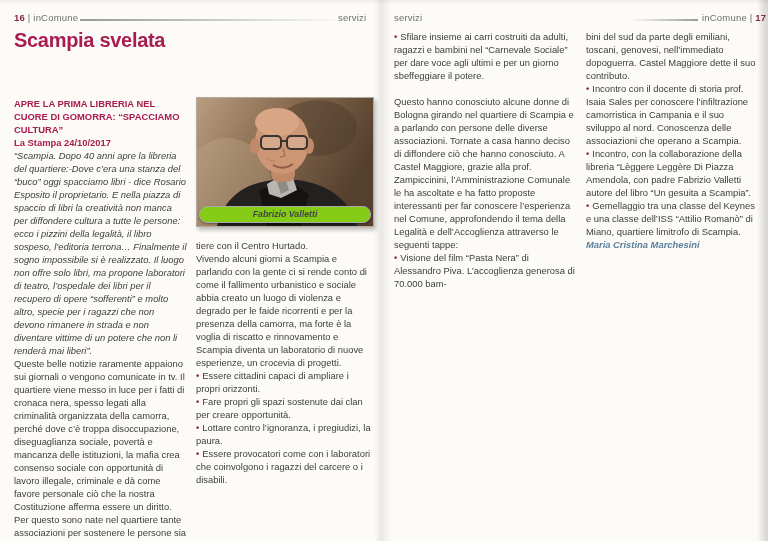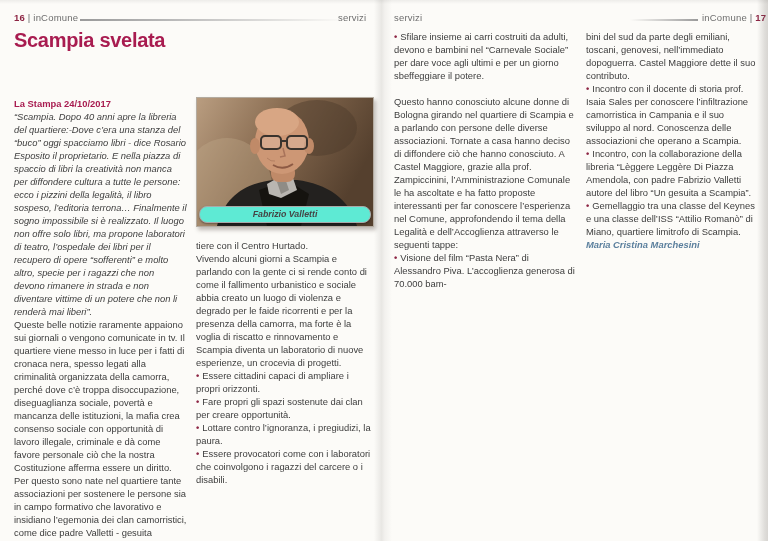--- a/index.html
+++ b/index.html
@@ -45,21 +45,21 @@
   .gap{height:13px;}
   .bullet-marker{color:#8d2544;font-weight:bold;margin-right:3px;}
   .endsq{color:#555;font-size:8px;margin-left:3px;}
   .author{color:#5b7f9d;font-weight:bold;font-style:italic;margin-top:1px;}
 
   
   .photo-wrap{position:relative;width:178px;height:130px;margin-bottom:12px;
     box-shadow:2px 3px 4px rgba(80,70,60,0.35);border:1px solid #b3aba0;box-sizing:border-box;}
   .photo-wrap svg{display:block;}
   .caption-pill{position:absolute;left:2px;right:2px;bottom:3px;height:15px;
-    background:#5eead4;border:1px solid #a9a9a9;border-radius:8px;
+    background:#84cc16;border:1px solid #a9a9a9;border-radius:8px;
     box-shadow:0 1px 2px rgba(0,0,0,0.35);
     font-size:8.8px;font-weight:bold;font-style:italic;color:#454545;
     display:flex;align-items:center;justify-content:center;}
 </style>
 </head>
 <body>
 
 <div id="spread">
 
   <div class="hdr" style="left:14px;">
@@ -74,20 +74,21 @@
   <div class="rule right"></div>
   <div class="hdr" style="left:702px;">
     <span class="brand">inComune</span>
     <span>|</span>
     <b class="pagenum">17</b>
   </div>
 
   <div class="title">Scampia svelata</div>
 
   <div id="col1" class="col">
+    <p class="red-head">APRE LA PRIMA LIBRERIA NEL CUORE DI GOMORRA: “SPACCIAMO CULTURA”</p>
     <p class="red-head">La Stampa 24/10/2017</p>
     <p class="italicq">“Scampia. Dopo 40 anni apre la libreria del quartiere:-Dove c’era una stanza del “buco” oggi spacciamo libri - dice Rosario Esposito il proprietario. E nella piazza di spaccio di libri la creatività non manca per diffondere cultura a tutte le persone: ecco i pizzini della legalità, il libro sospeso, l’editoria terrona… Finalmente il sogno impossibile si è realizzato. Il luogo non offre solo libri, ma propone laboratori di teatro, l’ospedale dei libri per il recupero di opere “sofferenti” e molto altro, specie per i ragazzi che non devono rimanere in strada e non diventare vittime di un potere che non li renderà mai liberi”.</p>
     <p>Queste belle notizie raramente appaiono sui giornali o vengono comunicate in tv. Il quartiere viene messo in luce per i fatti di cronaca nera, spesso legati alla criminalità organizzata della camorra, perché dove c’è troppa disoccupazione, diseguaglianza sociale, povertà e mancanza delle istituzioni, la mafia crea consenso sociale con opportunità di lavoro illegale, criminale e dà come favore personale ciò che la nostra Costituzione afferma essere un diritto.</p>
     <p>Per questo sono nate nel quartiere tante associazioni per sostenere le persone sia in campo formativo che lavorativo e insidiano l’egemonia dei clan camorristici, come dice padre Valletti - gesuita impegnato nel quar-</p>
   </div>
 
   <div id="col2" class="col">
     <div class="photo-wrap">
       <svg width="176" height="128" viewBox="0 0 176 128">
         <defs>
@@ -127,21 +128,21 @@
     </div>
     <p>tiere con il Centro Hurtado.</p>
     <p>Vivendo alcuni giorni a Scampia e parlando con la gente ci si rende conto di come il fallimento urbanistico e sociale abbia creato un luogo di violenza e degrado per le faide ricorrenti e per la presenza della camorra, ma forte è la voglia di riscatto e rinnovamento e Scampia diventa un laboratorio di nuove esperienze, un crocevia di progetti.</p>
     <p><span class="bullet-marker">•</span><span>Essere cittadini capaci di ampliare i propri orizzonti.</span></p>
     <p><span class="bullet-marker">•</span><span>Fare propri gli spazi sostenute dai clan per creare opportunità.</span></p>
     <p><span class="bullet-marker">•</span><span>Lottare contro l’ignoranza, i pregiudizi, la paura.</span></p>
     <p><span class="bullet-marker">•</span><span>Essere provocatori come con i laboratori che coinvolgono i ragazzi del carcere o i disabili.</span></p>
   </div>
 
   <div id="col3" class="col">
-    <p><span class="bullet-marker">•</span><span>Sfilare insieme ai carri costruiti da adulti, devono e bambini nel “Carnevale Sociale” per dare voce agli ultimi e per un giorno sbeffeggiare il potere.</span></p>
+    <p><span class="bullet-marker">•</span><span>Sfilare insieme ai carri costruiti da adulti, ragazzi e bambini nel “Carnevale Sociale” per dare voce agli ultimi e per un giorno sbeffeggiare il potere.</span></p>
     <div class="gap"></div>
     <p>Questo hanno conosciuto alcune donne di Bologna girando nel quartiere di Scampia e a parlando con persone delle diverse associazioni. Tornate a casa hanno deciso di diffondere ciò che hanno conosciuto. A Castel Maggiore, grazie alla prof. Zampiccinini, l’Amministrazione Comunale le ha ascoltate e ha fatto proposte interessanti per far conoscere l’esperienza nel Comune, approfondendo il tema della Legalità e dell’Accoglienza attraverso le seguenti tappe:</p>
     <p><span class="bullet-marker">•</span><span>Visione del film “Pasta Nera” di Alessandro Piva. L’accoglienza generosa di 70.000 bam-</span></p>
   </div>
 
   <div id="col4" class="col">
     <p>bini del sud da parte degli emiliani, toscani, genovesi, nell’immediato dopoguerra. Castel Maggiore dette il suo contributo.</p>
     <p><span class="bullet-marker">•</span><span>Incontro con il docente di storia prof. Isaia Sales per conoscere l’infiltrazione camorristica in Campania e il suo sviluppo al nord. Conoscenza delle associazioni che operano a Scampia.</span></p>
     <p><span class="bullet-marker">•</span><span>Incontro, con la collaborazione della libreria “Lèggere Leggère Di Piazza Amendola, con padre Fabrizio Valletti autore del libro “Un gesuita a Scampia”.</span></p>
     <p><span class="bullet-marker">•</span><span>Gemellaggio tra una classe del Keynes e una classe dell’ISS “Attilio Romanò” di Miano, quartiere limitrofo di Scampia.</span></p>

